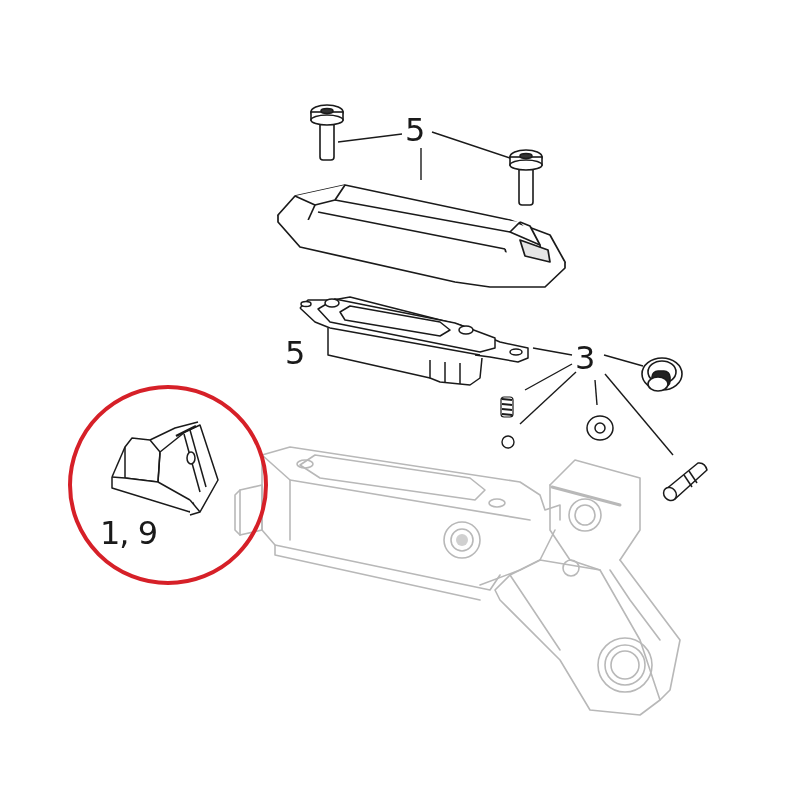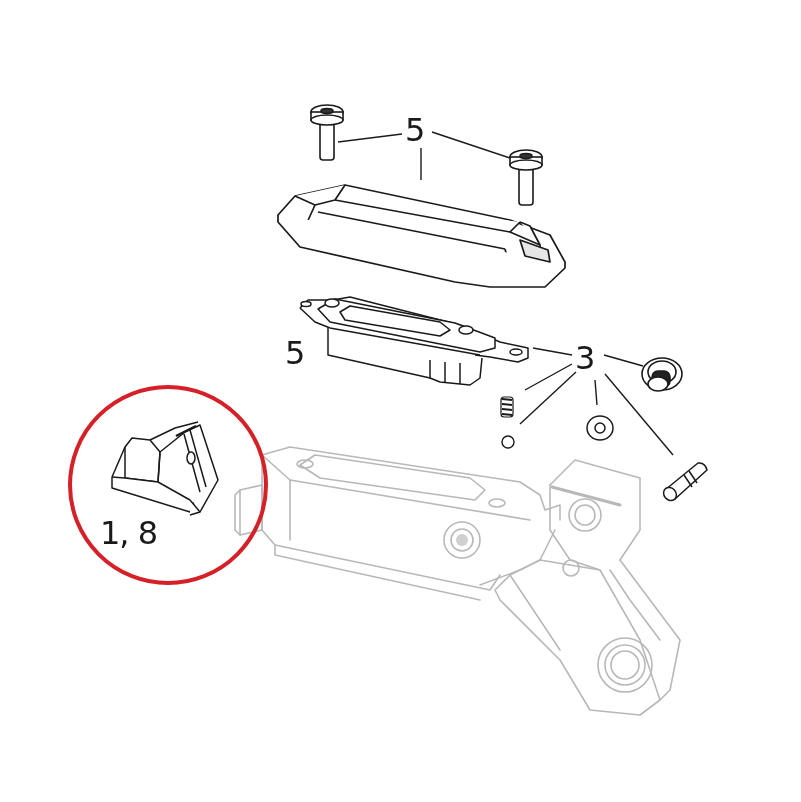--- a/index.html
+++ b/index.html
@@ -153,15 +153,15 @@
       <ellipse cx="191" cy="458" rx="4" ry="6"></ellipse>
       <path d="M176,436 L196,426" stroke-width="2.5"></path>
     </g>
 
     <circle cx="168" cy="485" r="98" fill="none" stroke="#d62028" stroke-width="4"></circle>
   </svg>
 
   <div class="label" style="left:405px; top:114px;">5</div>
   <div class="label" style="left:285px; top:337px;">5</div>
   <div class="label" style="left:575px; top:342px;">3</div>
-  <div class="label" style="left:100px; top:517px;">1, 8</div>
+  <div class="label" style="left:100px; top:517px;">1, 9</div>
 
 </div>
 
 </body></html>

